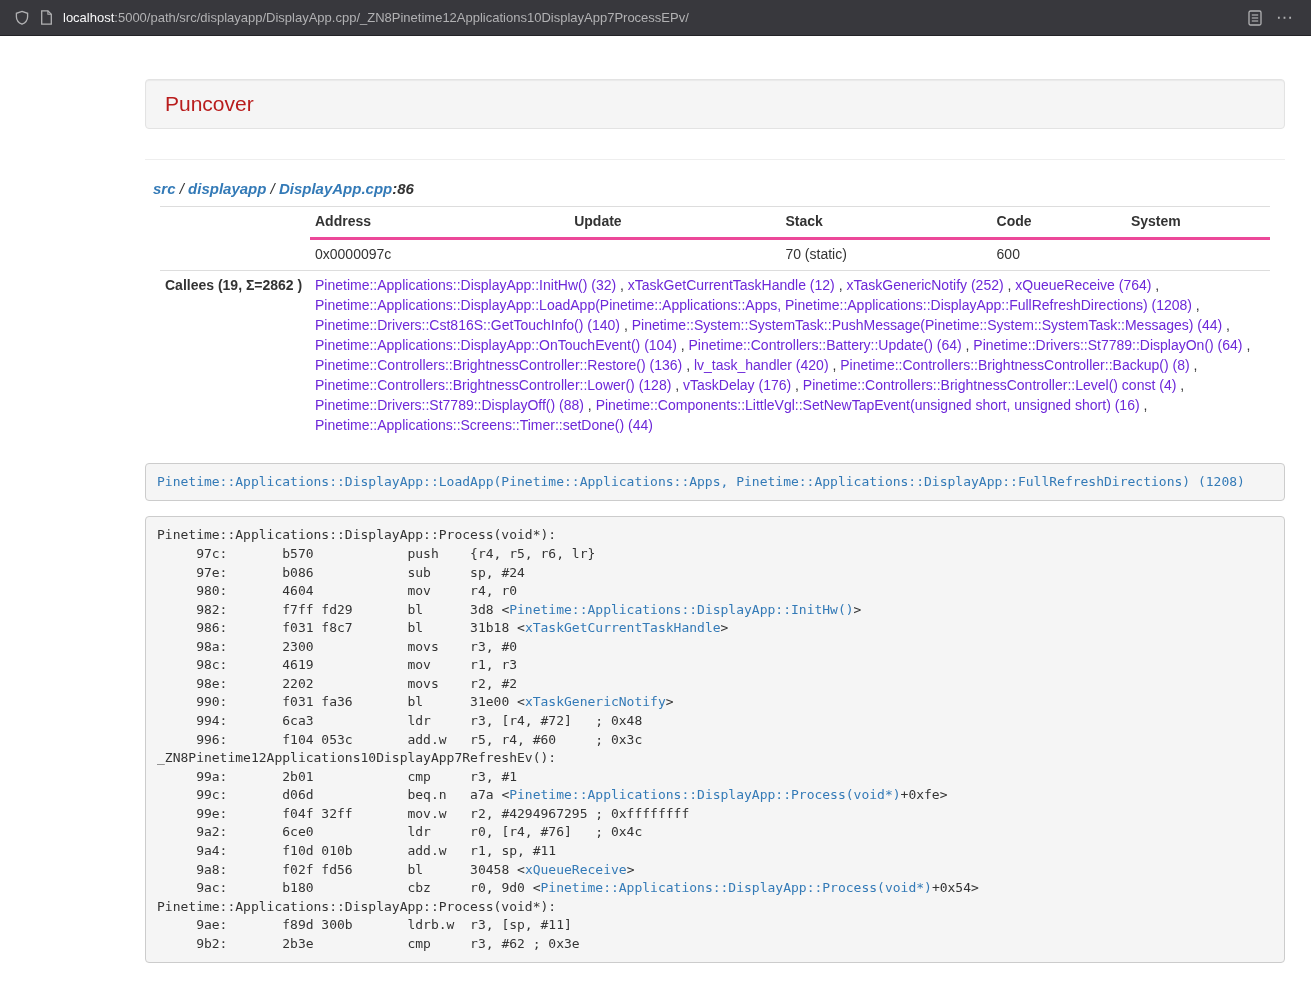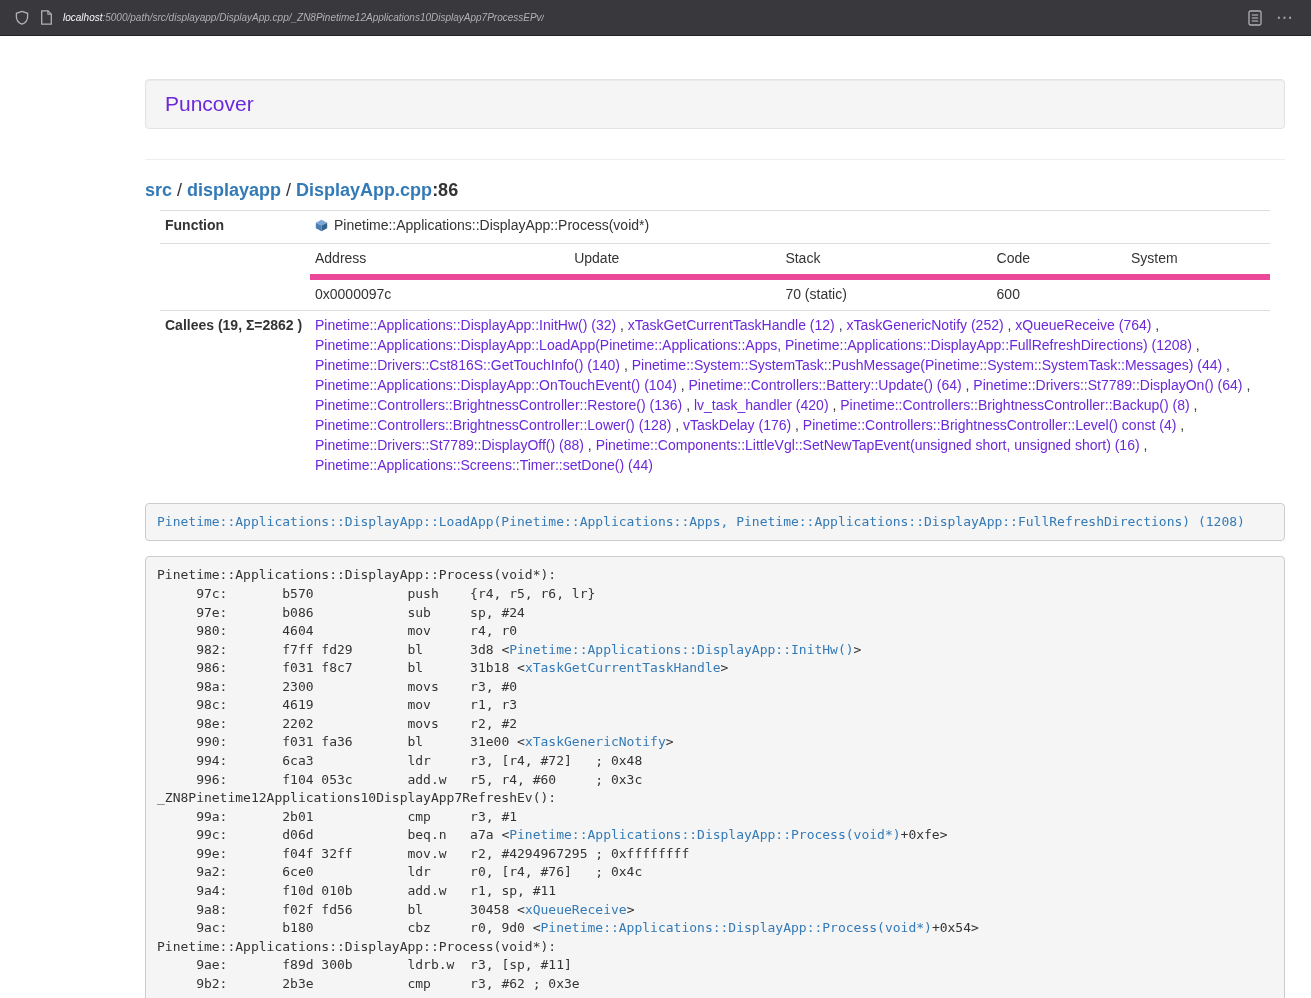--- a/index.html
+++ b/index.html
@@ -9,54 +9,54 @@
     background:#ffffff; color:#333;
     font-family:"Liberation Sans", sans-serif;
   }
 
   
   .chrome {
     height:36px; background:#38383d; border-bottom:1px solid #232327;
     display:flex; align-items:center; padding:0 14px; gap:10px;
   }
   .chrome .icon { display:inline-flex; align-items:center; justify-content:center; }
-  .url-text { font-size:10px; white-space:nowrap; overflow:hidden; color:#b1b1b3;font-style:italic; }
+  .url-text { font-size:13px; white-space:nowrap; overflow:hidden; color:#b1b1b3; }
   .url-host { color:#f9f9fa; font-weight:500; }
   .chrome .spacer { flex:1; }
   .dots { color:#b1b1b3; font-size:17px; line-height:1; padding:0 4px; cursor:default; }
 
   
   .container { width:1140px; margin-left:145px; padding-top:43px; }
 
   .well {
     background:#f5f5f5; border:1px solid #e3e3e3; border-radius:4px;
     box-shadow:inset 0 1px 1px rgba(0,0,0,.05);
     padding:12px 19px; margin:0 0 20px;
   }
-  .app-title { font-size:21px; color:#6d28d9; }
+  .app-title { font-size:21px; color:#b91c1c; }
 
   hr.rule { border:0; border-top:1px solid #eee; margin:30px 0 20px; }
 
-  .breadcrumb { font-size:18px; font-weight:700; margin:0 0 9px; }
+  .breadcrumb { font-size:15px; font-weight:700; margin:0 8px 9px;font-style:italic; }
   .breadcrumb a { color:#337ab7; text-decoration:none; }
   .bc-sep { color:#333; font-weight:400; }
   .bc-suffix { color:#333; }
 
   
   .symbol-table { border-collapse:collapse; margin:0 15px 22px; width:1110px; font-size:14px; }
   .symbol-table > tbody > tr > th,
   .symbol-table > tbody > tr > td {
     border-top:1px solid #ddd; padding:5px; text-align:left;
     vertical-align:top; line-height:1.42857;
   }
   .symbol-table > tbody > tr > th { width:150px; font-weight:700; white-space:nowrap; }
   .metrics-cell { padding:0 !important; }
   .metrics-table { width:100%; border-collapse:collapse; }
   .metrics-table th, .metrics-table td { padding:5px; text-align:left; line-height:1.42857; font-size:14px; }
-  .metrics-table th { font-weight:400; border-bottom:6px solid #ec4899; }
+  .metrics-table th { font-weight:700; border-bottom:3px solid #ec4899; }
   .sym-icon { display:inline-block; vertical-align:-2px; margin-right:6px; }
   .callees a { color:#6d28d9; text-decoration:none; }
   .callee-sep { color:#333; }
 
   
   pre {
     background:#f5f5f5; border:1px solid #ccc; border-radius:4px;
     padding:9px 11px; margin:0 0 15px;
     font-family:"DejaVu Sans Mono", monospace; font-size:13px; line-height:1.42857;
     color:#333; white-space:pre; tab-size:8; -moz-tab-size:8; overflow:hidden;
@@ -97,32 +97,20 @@
   <div class="well">
     <span class="app-title">Puncover</span>
   </div>
 
   <hr class="rule">
 
   <div class="breadcrumb"><span id="bc-links"><a href="#">src</a><span class="bc-sep"> / </span><a href="#">displayapp</a><span class="bc-sep"> / </span><a href="#">DisplayApp.cpp</a></span><span class="bc-suffix">:86</span></div>
 
   <table class="symbol-table">
     <tbody>
-      <tr>
-        <th>Function</th>
-        <td>
-          <span class="sym-icon">
-            <svg width="13" height="13" viewBox="0 0 16 16">
-                <path d="M8 1 15 4.5 8 8 1 4.5z" fill="#7aa7d6"></path>
-                <path d="M1 4.5 8 8v7L1 11.5z" fill="#4a7fb5"></path>
-                <path d="M15 4.5 8 8v7l7-3.5z" fill="#36618f"></path>
-              </svg>
-          </span><span>Pinetime::Applications::DisplayApp::Process(void*)</span>
-        </td>
-      </tr>
       <tr>
         <th></th>
         <td class="metrics-cell">
           <table class="metrics-table">
             <colgroup>
                 <col style="width:27%">
                 <col style="width:22%">
                 <col style="width:22%">
                 <col style="width:14%">
                 <col style="width:15%">

